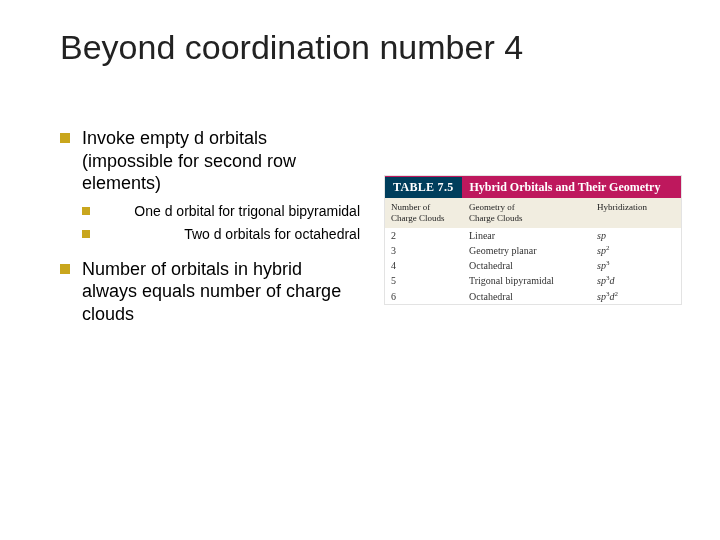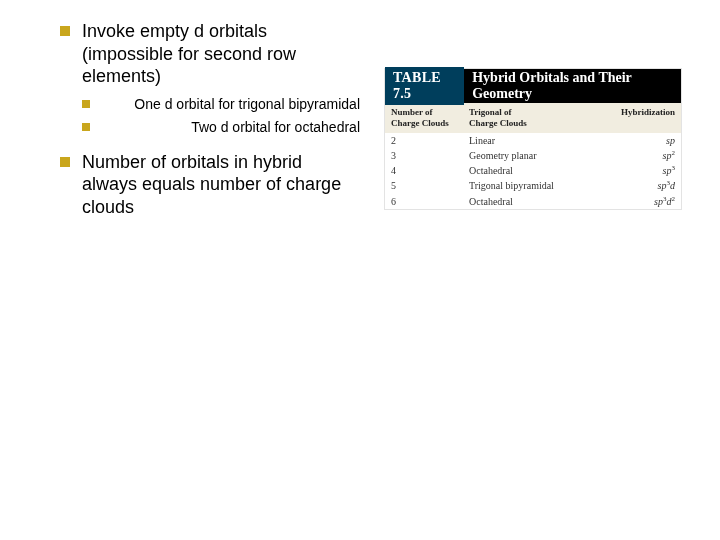--- a/index.html
+++ b/index.html
@@ -75,81 +75,82 @@
     width: 8px;
     height: 8px;
     background: #c9a61d;
   }
   .table-wrap {
     border: 1px solid #e3e3e3;
     font-family: Georgia, 'Times New Roman', serif;
   }
   .table-title-row {
     display: flex;
-    background: #000000;
+    background: #be185d;
     color: #fff;
-    font-size: 14px;
+    font-size: 12px;
     align-items: center;
-    height: 34px;
+    height: 22px;
   }
   .table-label {
     background: #003e5c;
     padding: 3px 8px;
     font-weight: bold;
     letter-spacing: 0.3px;
   }
   .table-caption {
     padding: 3px 8px;
     font-weight: bold;
   }
   .table-header-row {
     display: flex;
     background: #f1ede0;
     color: #222;
     font-size: 9px;
-    font-weight: bold;
+    font-weight: normal;
   }
   .table-header-row > div {
     padding: 4px 6px;
     line-height: 1.2;
   }
   .col1 { width: 78px; }
   .col2 { width: 128px; }
-  .col3 { width: 90px; text-align: right; }
+  .col3 { width: 90px; }
   .table-body {
     background: #fff;
   }
   .table-row {
     display: flex;
     font-size: 10px;
     color: #333;
   }
   .table-row > div {
     padding: 1px 6px;
     line-height: 1.3;
   }
   .hyb { font-style: italic; }
   .hyb sup { font-size: 7px; vertical-align: super; font-style: normal; }
 </style>
 </head>
 <body>
 
 <div class="slide">
+  <h1 class="title">Beyond coordination number 4</h1>
 
   <div class="content-row">
     <div class="left-col">
       <ul class="main-list">
         <li>
           <span>Invoke empty d orbitals (impossible for second row elements)</span>
           <ul class="sub-list">
             <li>
               <span>One d orbital for trigonal bipyramidal</span>
             </li>
             <li>
-              <span>Two d orbital for octahedral</span>
+              <span>Two d orbitals for octahedral</span>
             </li>
           </ul>
         </li>
         <li>
           <span>Number of orbitals in hybrid always equals number of charge clouds</span>
         </li>
       </ul>
     </div>
 
     <div class="right-col">
@@ -157,21 +158,21 @@
         <div class="table-title-row">
           <div class="table-label">TABLE 7.5</div>
           <div class="table-caption">Hybrid Orbitals and Their Geometry</div>
         </div>
         <div class="table-header-row">
           <div class="col1">
             <span>Number of</span><br>
             <span>Charge Clouds</span>
           </div>
           <div class="col2">
-            <span>Trigonal of</span><br>
+            <span>Geometry of</span><br>
             <span>Charge Clouds</span>
           </div>
           <div class="col3">
             <span>Hybridization</span>
           </div>
         </div>
         <div class="table-body">
           <div class="table-row">
             <div class="col1">2</div>
             <div class="col2">Linear</div>

